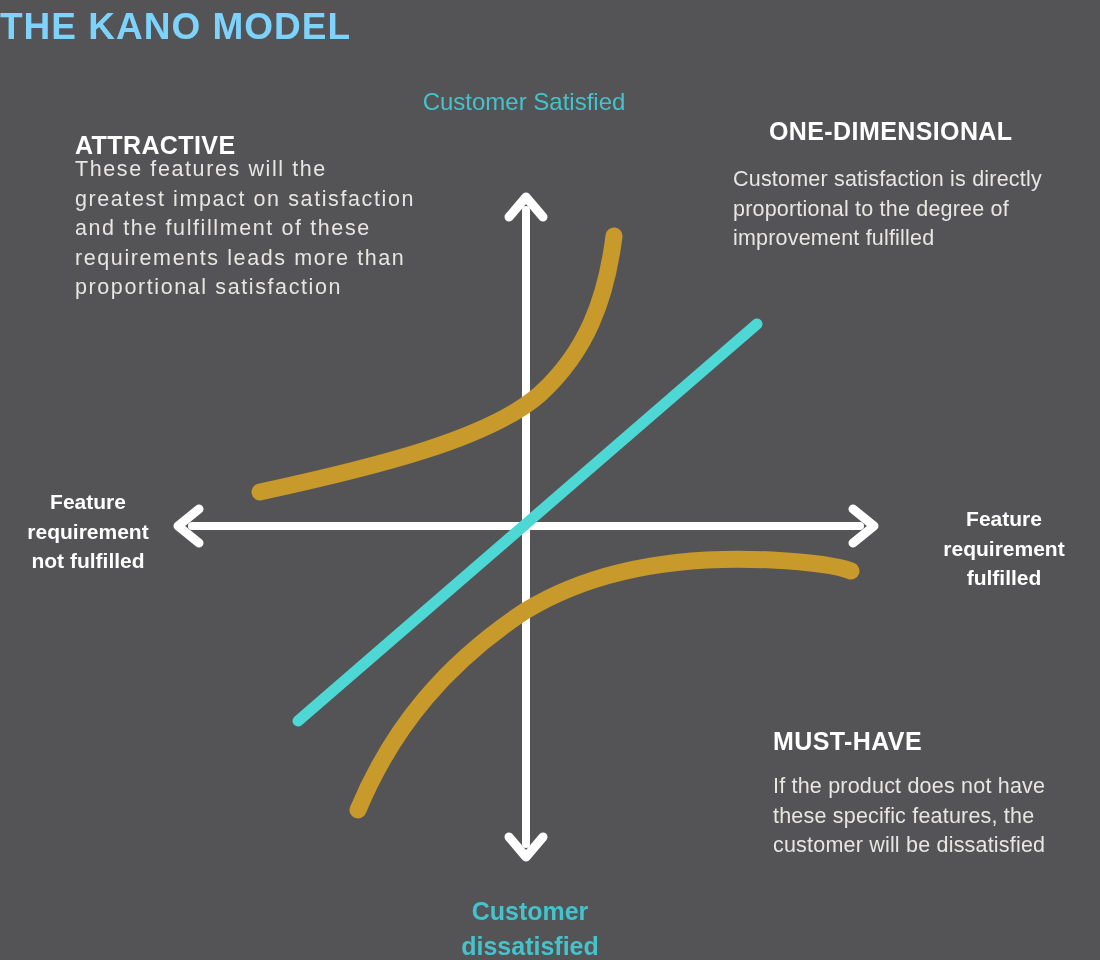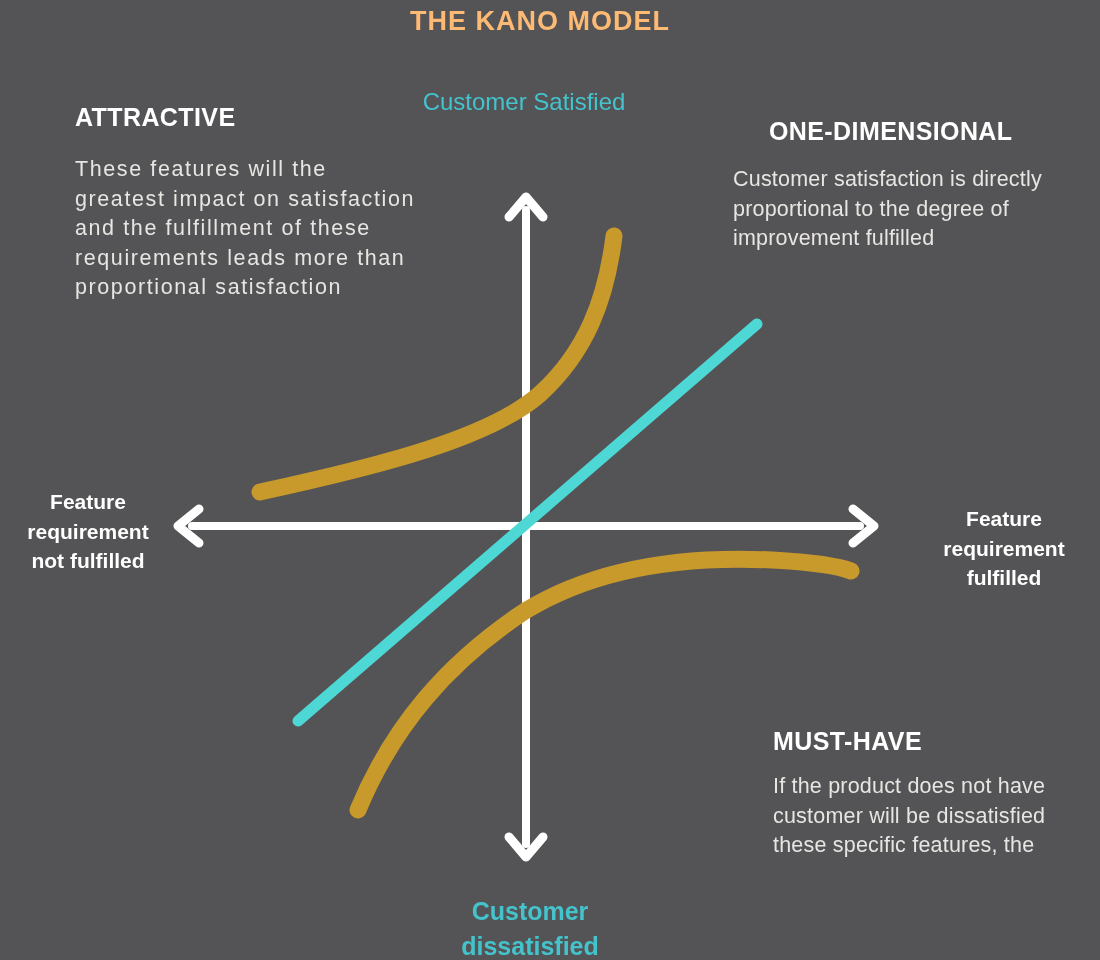--- a/index.html
+++ b/index.html
@@ -18,25 +18,25 @@
   #plot-svg {
     position: absolute;
     left: 0; top: 0;
     width: 1100px; height: 960px;
   }
   .title {
     position: absolute;
     top: 6px;
     left: 0;
     width: 1080px;
-    text-align: center;
-    font-size: 27px;
+    text-align: left;
+    font-size: 37px;
     font-weight: 800;
     letter-spacing: 1px;
-    color: #fdba74;
+    color: #7dd3fc;
   }
   .axis-top-label {
     position: absolute;
     left: 524px;
     top: 88px;
     transform: translateX(-50%);
     font-size: 24px;
     font-weight: 400;
     color: #44C3CC;
     white-space: nowrap;
@@ -72,21 +72,21 @@
     white-space: nowrap;
   }
   .section-body {
     position: absolute;
     font-size: 21.5px;
     font-weight: 400;
     color: #E8E6E3;
     line-height: 29.5px;
     white-space: nowrap;
   }
-  #attractive-heading { left: 75px; top: 103px; }
+  #attractive-heading { left: 75px; top: 131px; }
   #attractive-body    { left: 75px; top: 155px; letter-spacing: 1.6px; }
   #onedim-heading     { left: 733px; top: 117px; margin-left: 36px; }
   #onedim-body        { left: 733px; top: 165px; letter-spacing: 0.2px; }
   #musthave-heading   { left: 773px; top: 727px; }
   #musthave-body      { left: 773px; top: 772px; letter-spacing: 0.2px; }
 </style>
 </head>
 <body>
 
 <div id="canvas">
@@ -145,17 +145,17 @@
   <div id="onedim-heading" class="section-heading">ONE-DIMENSIONAL</div>
   <div id="onedim-body" class="section-body">
     <div>Customer satisfaction is directly</div>
     <div>proportional to the degree of</div>
     <div>improvement fulfilled</div>
   </div>
 
   <div id="musthave-heading" class="section-heading">MUST-HAVE</div>
   <div id="musthave-body" class="section-body">
     <div>If the product does not have</div>
+    <div>these specific features, the</div>
     <div>customer will be dissatisfied</div>
-    <div>these specific features, the</div>
   </div>
 
 </div>
 
 </body></html>

